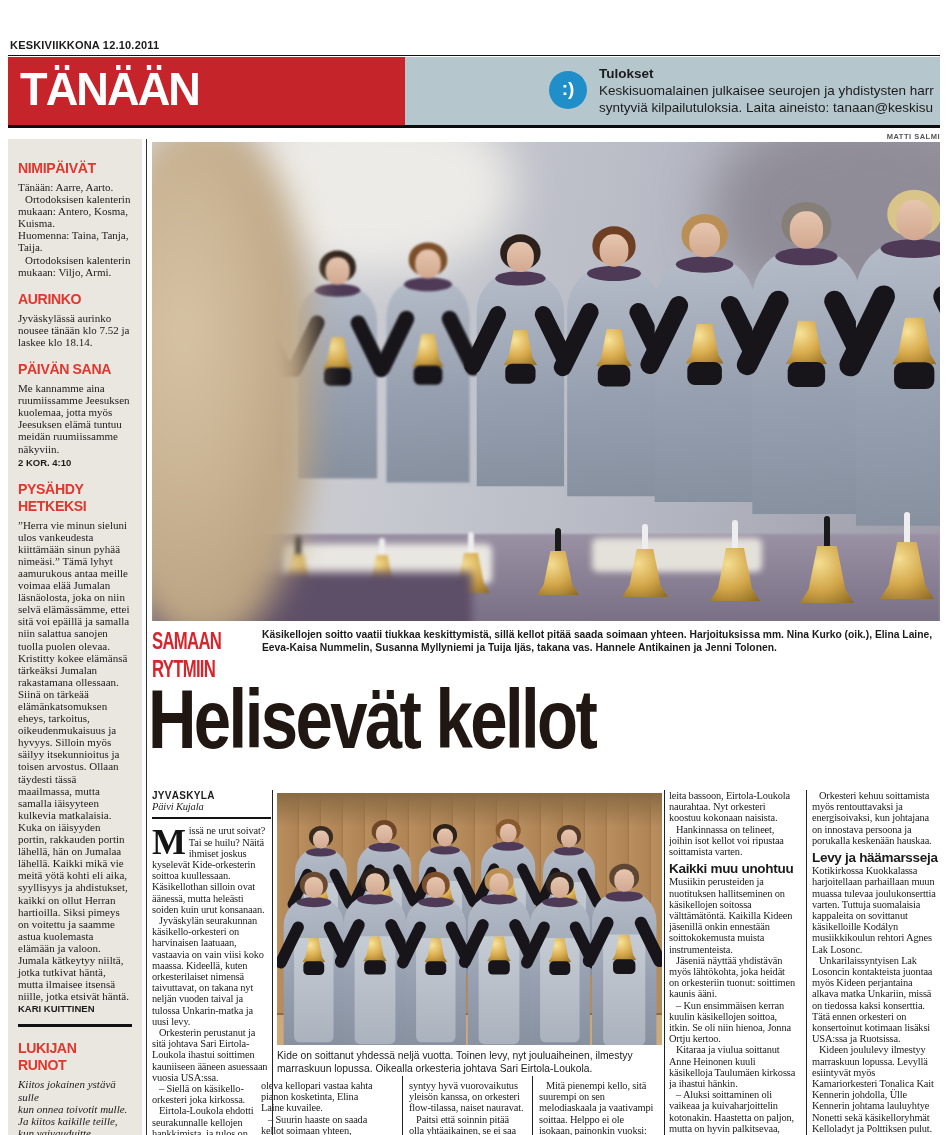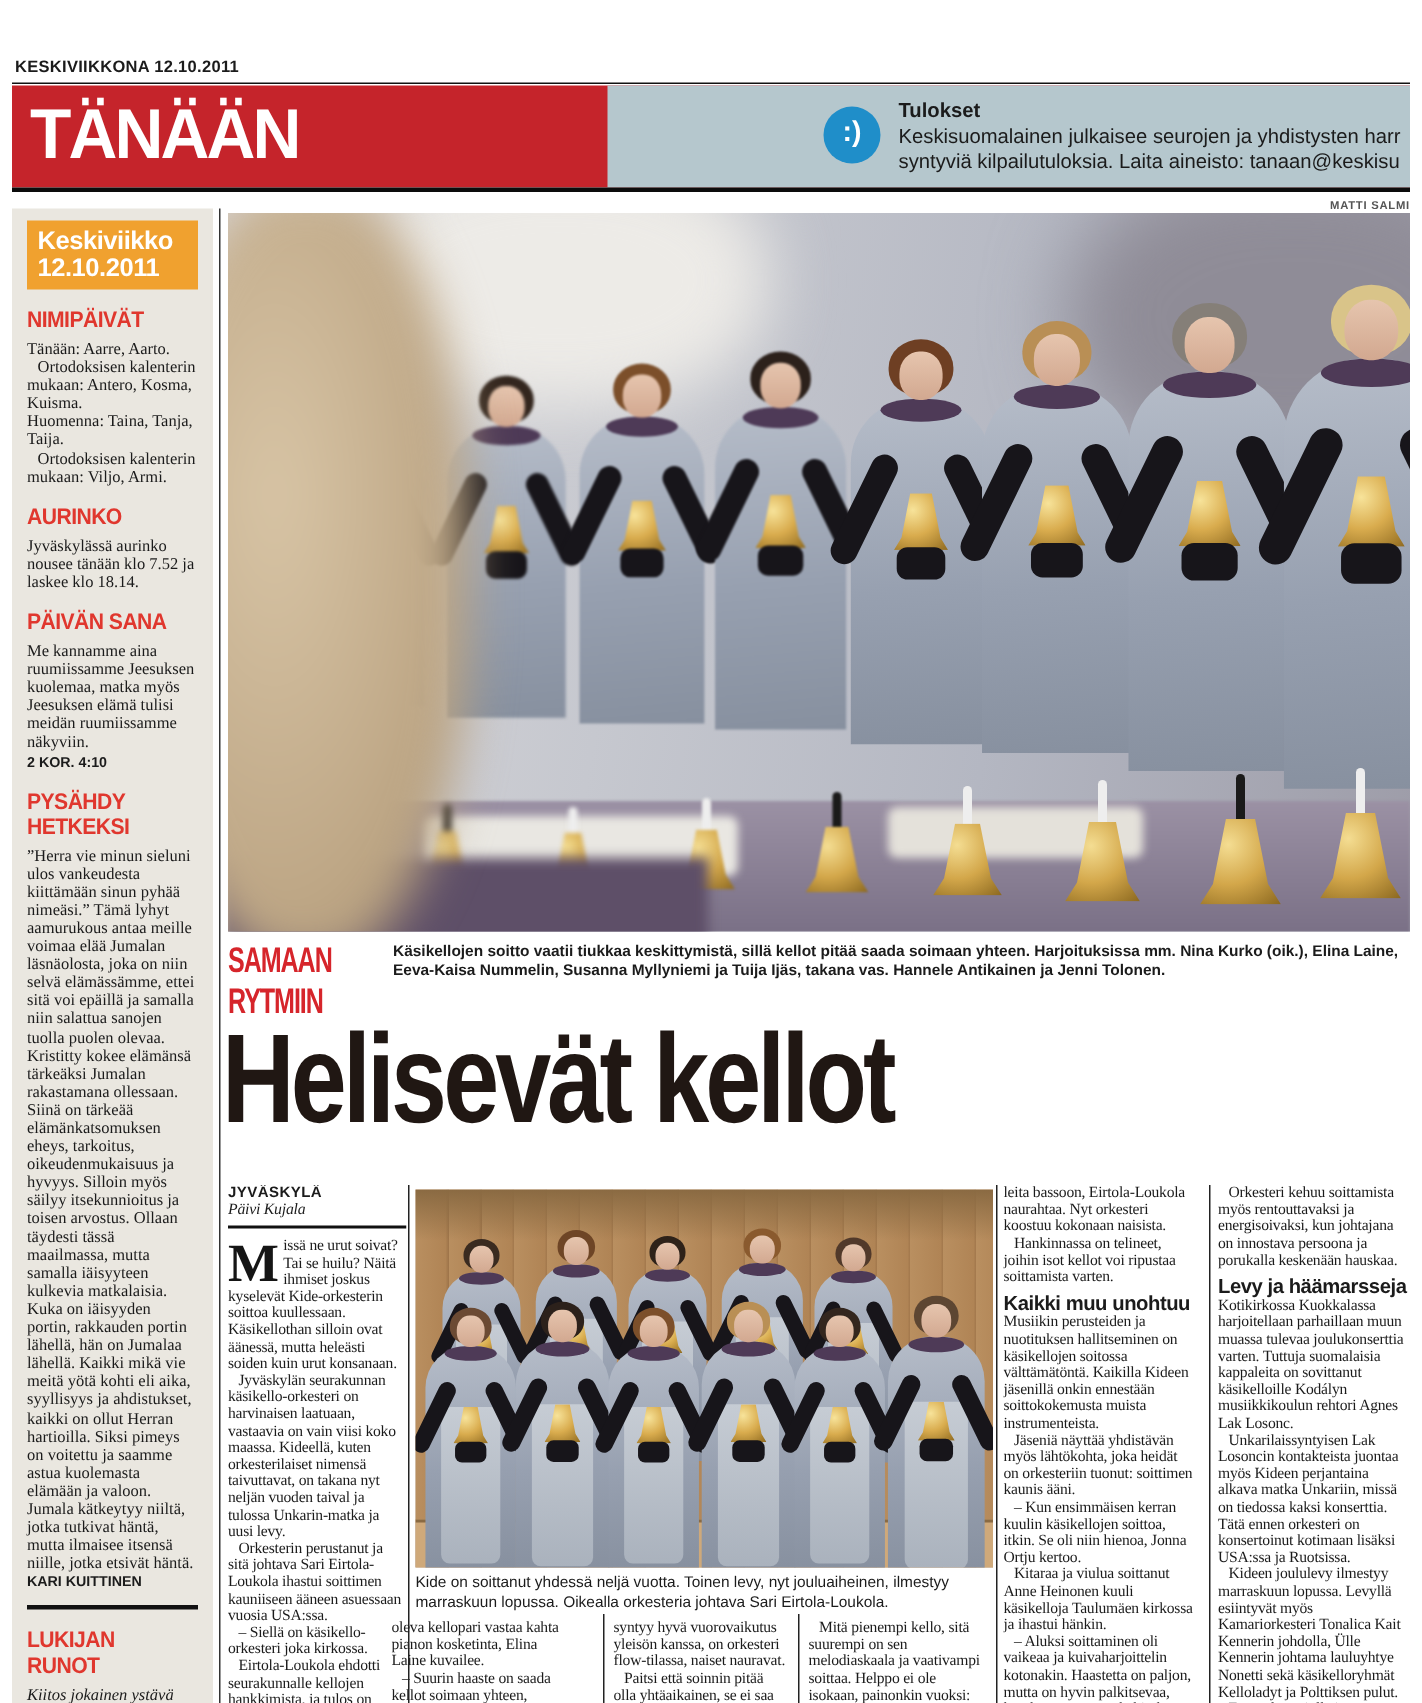--- a/index.html
+++ b/index.html
@@ -103,33 +103,29 @@
     <div id="smiley">:)</div>
     <div id="teaser-text">
       <b>Tulokset</b>
       <span>Keskisuomalainen julkaisee seurojen ja yhdistysten harr</span>
       <span>syntyviä kilpailutuloksia. Laita aineisto: tanaan@keskisu</span>
     </div>
   </div>
   <div id="mainrule" class="abs"></div>
 
   <div id="sidebar" class="abs">
-    <div id="datebox">
-      <div>Keskiviikko</div>
-      <div>12.10.2011</div>
-    </div>
     <div class="sb-h">NIMIPÄIVÄT</div>
     <p class="sb-p">Tänään: Aarre, Aarto.</p>
     <p class="sb-p ind">Ortodoksisen kalenterin mukaan: Antero, Kosma, Kuisma.</p>
     <p class="sb-p">Huomenna: Taina, Tanja, Taija.</p>
     <p class="sb-p ind">Ortodoksisen kalenterin mukaan: Viljo, Armi.</p>
     <div class="sb-h">AURINKO</div>
     <p class="sb-p">Jyväskylässä aurinko nousee tänään klo 7.52 ja laskee klo 18.14.</p>
     <div class="sb-h">PÄIVÄN SANA</div>
-    <p class="sb-p">Me kannamme aina ruumiissamme Jeesuksen kuolemaa, matka myös Jeesuksen elämä tulisi meidän ruumiissamme näkyviin.</p>
+    <p class="sb-p">Me kannamme aina ruumiissamme Jeesuksen kuolemaa, jotta myös Jeesuksen elämä tuntuu meidän ruumiissamme näkyviin.</p>
     <div class="sb-ref">2 KOR. 4:10</div>
     <div class="sb-h">PYSÄHDY HETKEKSI</div>
     <p class="sb-p">”Herra vie minun sieluni ulos vankeudesta kiittämään sinun pyhää nimeäsi.” Tämä lyhyt aamurukous antaa meille voimaa elää Jumalan läsnäolosta, joka on niin selvä elämässämme, ettei sitä voi epäillä ja samalla niin salattua sanojen tuolla puolen olevaa. Kristitty kokee elämänsä tärkeäksi Jumalan rakastamana ollessaan. Siinä on tärkeää elämänkatsomuksen eheys, tarkoitus, oikeudenmukaisuus ja hyvyys. Silloin myös säilyy itsekunnioitus ja toisen arvostus. Ollaan täydesti tässä maailmassa, mutta samalla iäisyyteen kulkevia matkalaisia. Kuka on iäisyyden portin, rakkauden portin lähellä, hän on Jumalaa lähellä. Kaikki mikä vie meitä yötä kohti eli aika, syyllisyys ja ahdistukset, kaikki on ollut Herran hartioilla. Siksi pimeys on voitettu ja saamme astua kuolemasta elämään ja valoon. Jumala kätkeytyy niiltä, jotka tutkivat häntä, mutta ilmaisee itsensä niille, jotka etsivät häntä.</p>
     <div class="sb-auth">KARI KUITTINEN</div>
     <div id="sb-divider"></div>
     <div class="sb-h">LUKIJAN RUNOT</div>
     <p class="poem">Kiitos jokainen ystävä sulle
 kun onnea toivotit mulle.
 Ja kiitos kaikille teille,
 kun vaivauduitte

